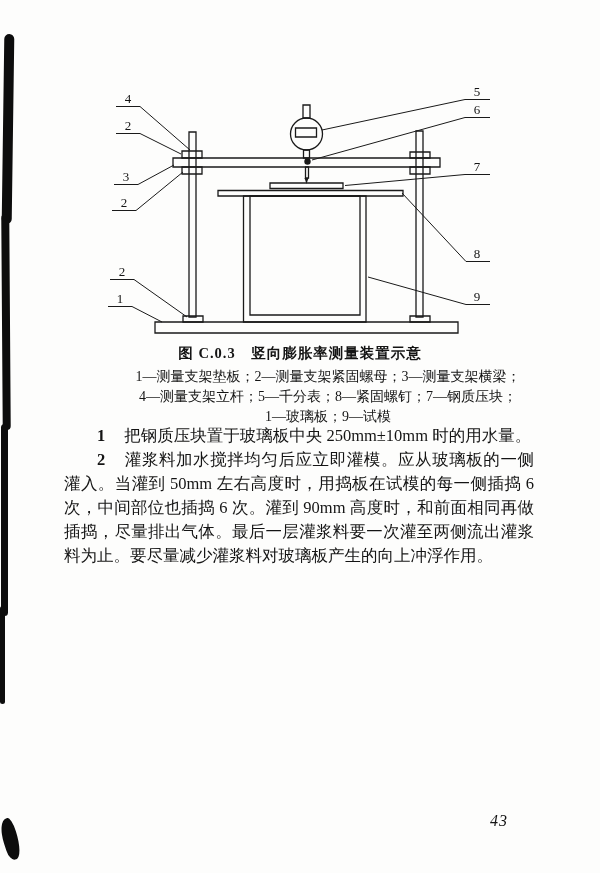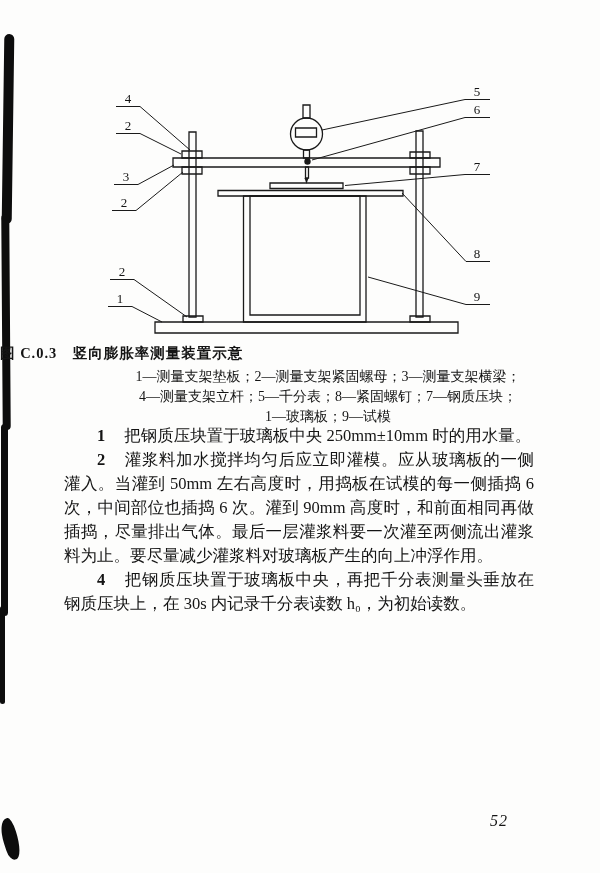--- a/index.html
+++ b/index.html
@@ -18,21 +18,21 @@
             border-radius:70% 30% 60% 40% / 60% 40% 70% 30%;
             transform:rotate(-18deg); }
   .diagram { position:absolute; left:95px; top:78px; }
   .diagram * { vector-effect:non-scaling-stroke; }
   .part { fill:none; stroke:#1a1a1a; stroke-width:1.3px; }
   .part-filled { fill:#1a1a1a; stroke:none; }
   .leader { fill:none; stroke:#1a1a1a; stroke-width:1px; }
   .callout-num { font:13px "Liberation Serif","DejaVu Serif",serif; fill:#141414; text-anchor:middle; }
   .fig-caption {
     position:absolute; left:0; top:344px; width:600px;
-    text-align:left; font-size:14.5px; font-weight:bold; letter-spacing:1px;
+    text-align:center; font-size:14.5px; font-weight:bold; letter-spacing:1px;
   }
   .fig-legend {
     position:absolute; left:0; top:367px; width:600px;
     text-align:center; font-size:14px; line-height:20px;margin-left:28px;
   }
   .body-text {
     position:absolute; left:64px; top:424px; width:470px;
     font-size:16.5px; line-height:24px; text-align:justify;
   }
   .body-text p { margin:0; text-indent:2em; }
@@ -129,18 +129,17 @@
   <div class="fig-caption">图 C.0.3　竖向膨胀率测量装置示意</div>
   <div class="fig-legend">
     <div>1—测量支架垫板；2—测量支架紧固螺母；3—测量支架横梁；</div>
     <div>4—测量支架立杆；5—千分表；8—紧固螺钉；7—钢质压块；</div>
     <div>1—玻璃板；9—试模</div>
   </div>
 
   <div class="body-text">
     <p><span class="pnum">1</span><span>把钢质压块置于玻璃板中央 250mm±10mm 时的用水量。</span></p>
     <p><span class="pnum">2</span><span>灌浆料加水搅拌均匀后应立即灌模。应从玻璃板的一侧灌入。当灌到 50mm 左右高度时，用捣板在试模的每一侧插捣 6 次，中间部位也插捣 6 次。灌到 90mm 高度时，和前面相同再做插捣，尽量排出气体。最后一层灌浆料要一次灌至两侧流出灌浆料为止。要尽量减少灌浆料对玻璃板产生的向上冲浮作用。</span></p>
-    <p><span class="pnum">4</span><span>把钢质压块置于玻璃板中央，再把千分表测量头垂放在钢质压块上，在 30s 内记录千分表读数 h₀，为初始读数。</span></p>
   </div>
 
-  <div class="page-number">52</div>
+  <div class="page-number">43</div>
 
 </div>
 
 </body></html>

